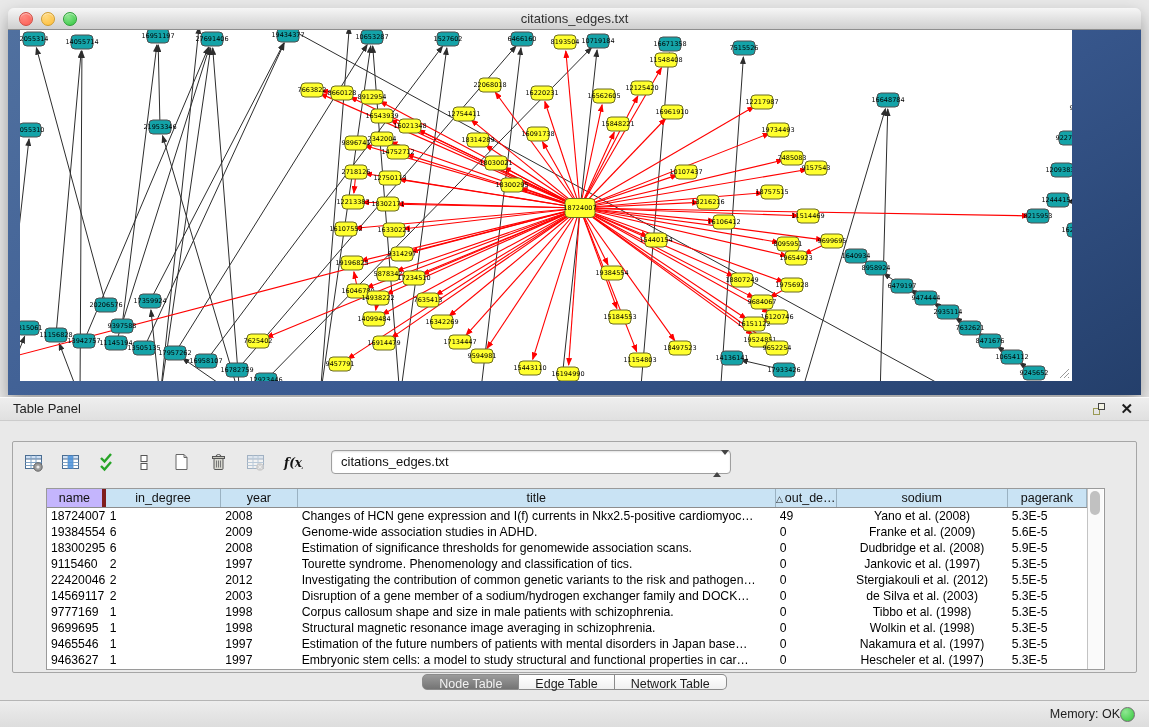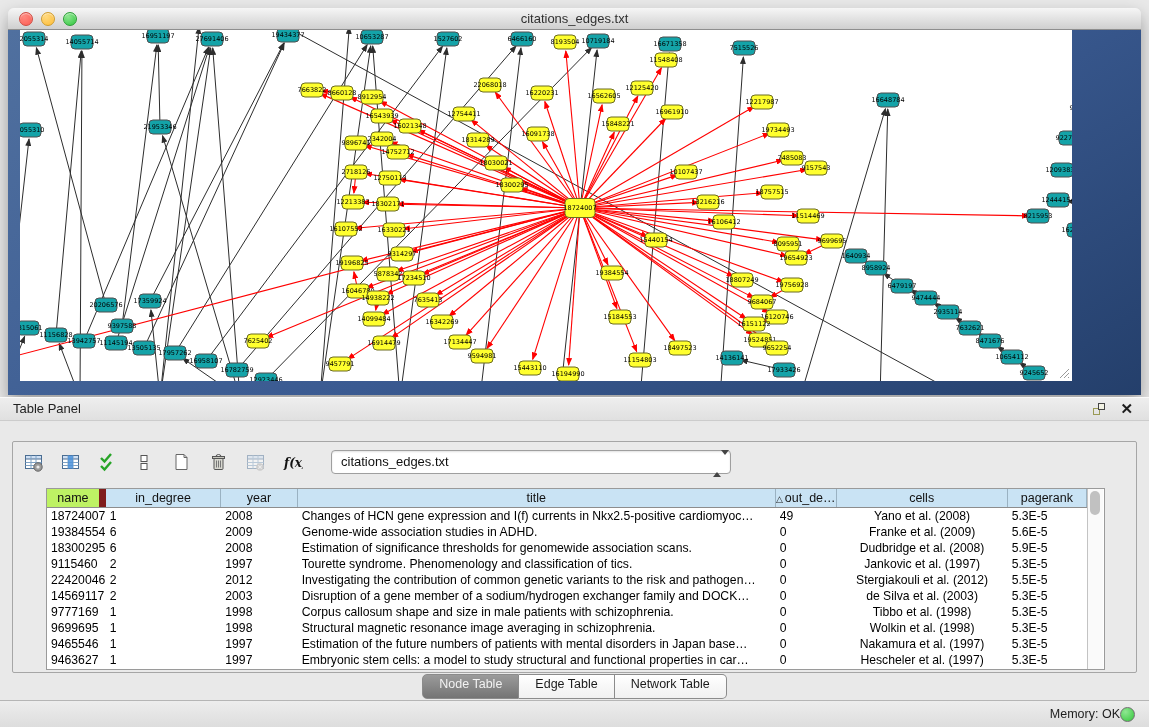--- a/index.html
+++ b/index.html
@@ -38,31 +38,31 @@
   .combo{margin-left:14px;width:398px;height:22px;background:#fff;border:1px solid #9f9f9f;border-radius:4px;position:relative;box-shadow:inset 0 1px 2px rgba(0,0,0,.12)}
   .combo .val{position:absolute;left:9px;top:0;line-height:22px;font-size:13px;color:#111;white-space:nowrap}
   .spinner{position:absolute;right:8px;top:4px;width:9px;height:14px}
   .spinner .up{width:0;height:0;border-left:4px solid transparent;border-right:4px solid transparent;border-bottom:5px solid #444;margin-bottom:3px}
   .spinner .dn{width:0;height:0;border-left:4px solid transparent;border-right:4px solid transparent;border-top:5px solid #444}
 
   .tbl{position:absolute;left:33px;top:46px;width:1057px;height:180px;background:#fff;border:1px solid #9a9a9a;display:flex}
   .tbl-main{width:1040px;overflow:hidden}
   .thead{display:flex;height:18px;border-bottom:1px solid #8d8d8d}
   .th{background:#c9e3f4;border-right:1px solid #9ab2c2;font-size:12.5px;line-height:18px;text-align:center;color:#111;overflow:hidden;white-space:nowrap;box-sizing:border-box}
-  .th.c0{background:#bef264;border-right:7px solid #7f1d1d}
+  .th.c0{background:#c4b5fd;border-right:4px solid #7f1d1d}
   .sort-tri{font-size:9px;margin-right:2px;color:#222}
   .tr{display:flex;height:16px}
   .td{font-size:12.2px;line-height:16px;color:#000;padding:0 4px;overflow:hidden;white-space:nowrap;box-sizing:border-box}
   .c0{width:60px}.c1{width:118px}.c2{width:78px}.c3{width:489px}.c4{width:62px}.c5{width:175px}.c6{width:81px}
   .td.c5{text-align:center}
   .tbl-scroll{width:15px;border-left:1px solid #c3c3c3;background:#fafafa;position:relative}
   .thumb{position:absolute;left:2px;top:2px;width:10px;height:24px;background:#c1c1c1;border-radius:5px}
 
   .tabs{position:absolute;left:0;top:674px;width:1149px;display:flex;justify-content:center}
-  .tab{height:25px;line-height:19px;padding:0 16px;font-size:12.5px;color:#1b1b1b;background:linear-gradient(#ffffff,#f0f0f0);border:1px solid #8b8b8b;border-left-width:0;box-sizing:border-box}
+  .tab{height:16px;line-height:19px;padding:0 16px;font-size:12.5px;color:#1b1b1b;background:linear-gradient(#ffffff,#f0f0f0);border:1px solid #8b8b8b;border-left-width:0;box-sizing:border-box}
   .tab:first-child{border-left-width:1px;border-radius:5px 0 0 5px}
   .tab:last-child{border-radius:0 5px 5px 0}
   .tab.selected{background:linear-gradient(#9b9b9b,#747474);color:#f2f2f2}
 
   .status-bar{position:absolute;left:0;top:700px;width:1149px;height:27px;background:linear-gradient(#ededed,#dddddd);border-top:1px solid #b5b5b5;display:flex;align-items:center;justify-content:flex-end;gap:0;padding-right:14px;box-sizing:border-box}
   .mem-label{font-size:12.5px;color:#1d1d1d}
   .mem-dot{width:13px;height:13px;border-radius:50%;background:radial-gradient(circle at 35% 30%,#7fe682,#27ae33);border:1px solid #6f6f6f}
 </style>
 </head>
 <body>
@@ -544,21 +544,21 @@
       </div>
 
     <div class="tbl">
       <div class="tbl-main">
         <div class="thead" id="thead">
             <div class="th c0"><span>name</span></div>
             <div class="th c1"><span>in_degree</span></div>
             <div class="th c2"><span>year</span></div>
             <div class="th c3"><span>title</span></div>
             <div class="th c4"><span class="sort-tri">△</span><span>out_de…</span></div>
-            <div class="th c5"><span>cells</span></div>
+            <div class="th c5"><span>sodium</span></div>
             <div class="th c6"><span>pagerank</span></div>
           </div>
         <div id="tbody">
             <div class="tr">
               <div class="td c0">18724007</div>
               <div class="td c1">1</div>
               <div class="td c2">2008</div>
               <div class="td c3">Changes of HCN gene expression and I(f) currents in Nkx2.5-positive cardiomyoc…</div>
               <div class="td c4">49</div>
               <div class="td c5">Yano et al. (2008)</div>

